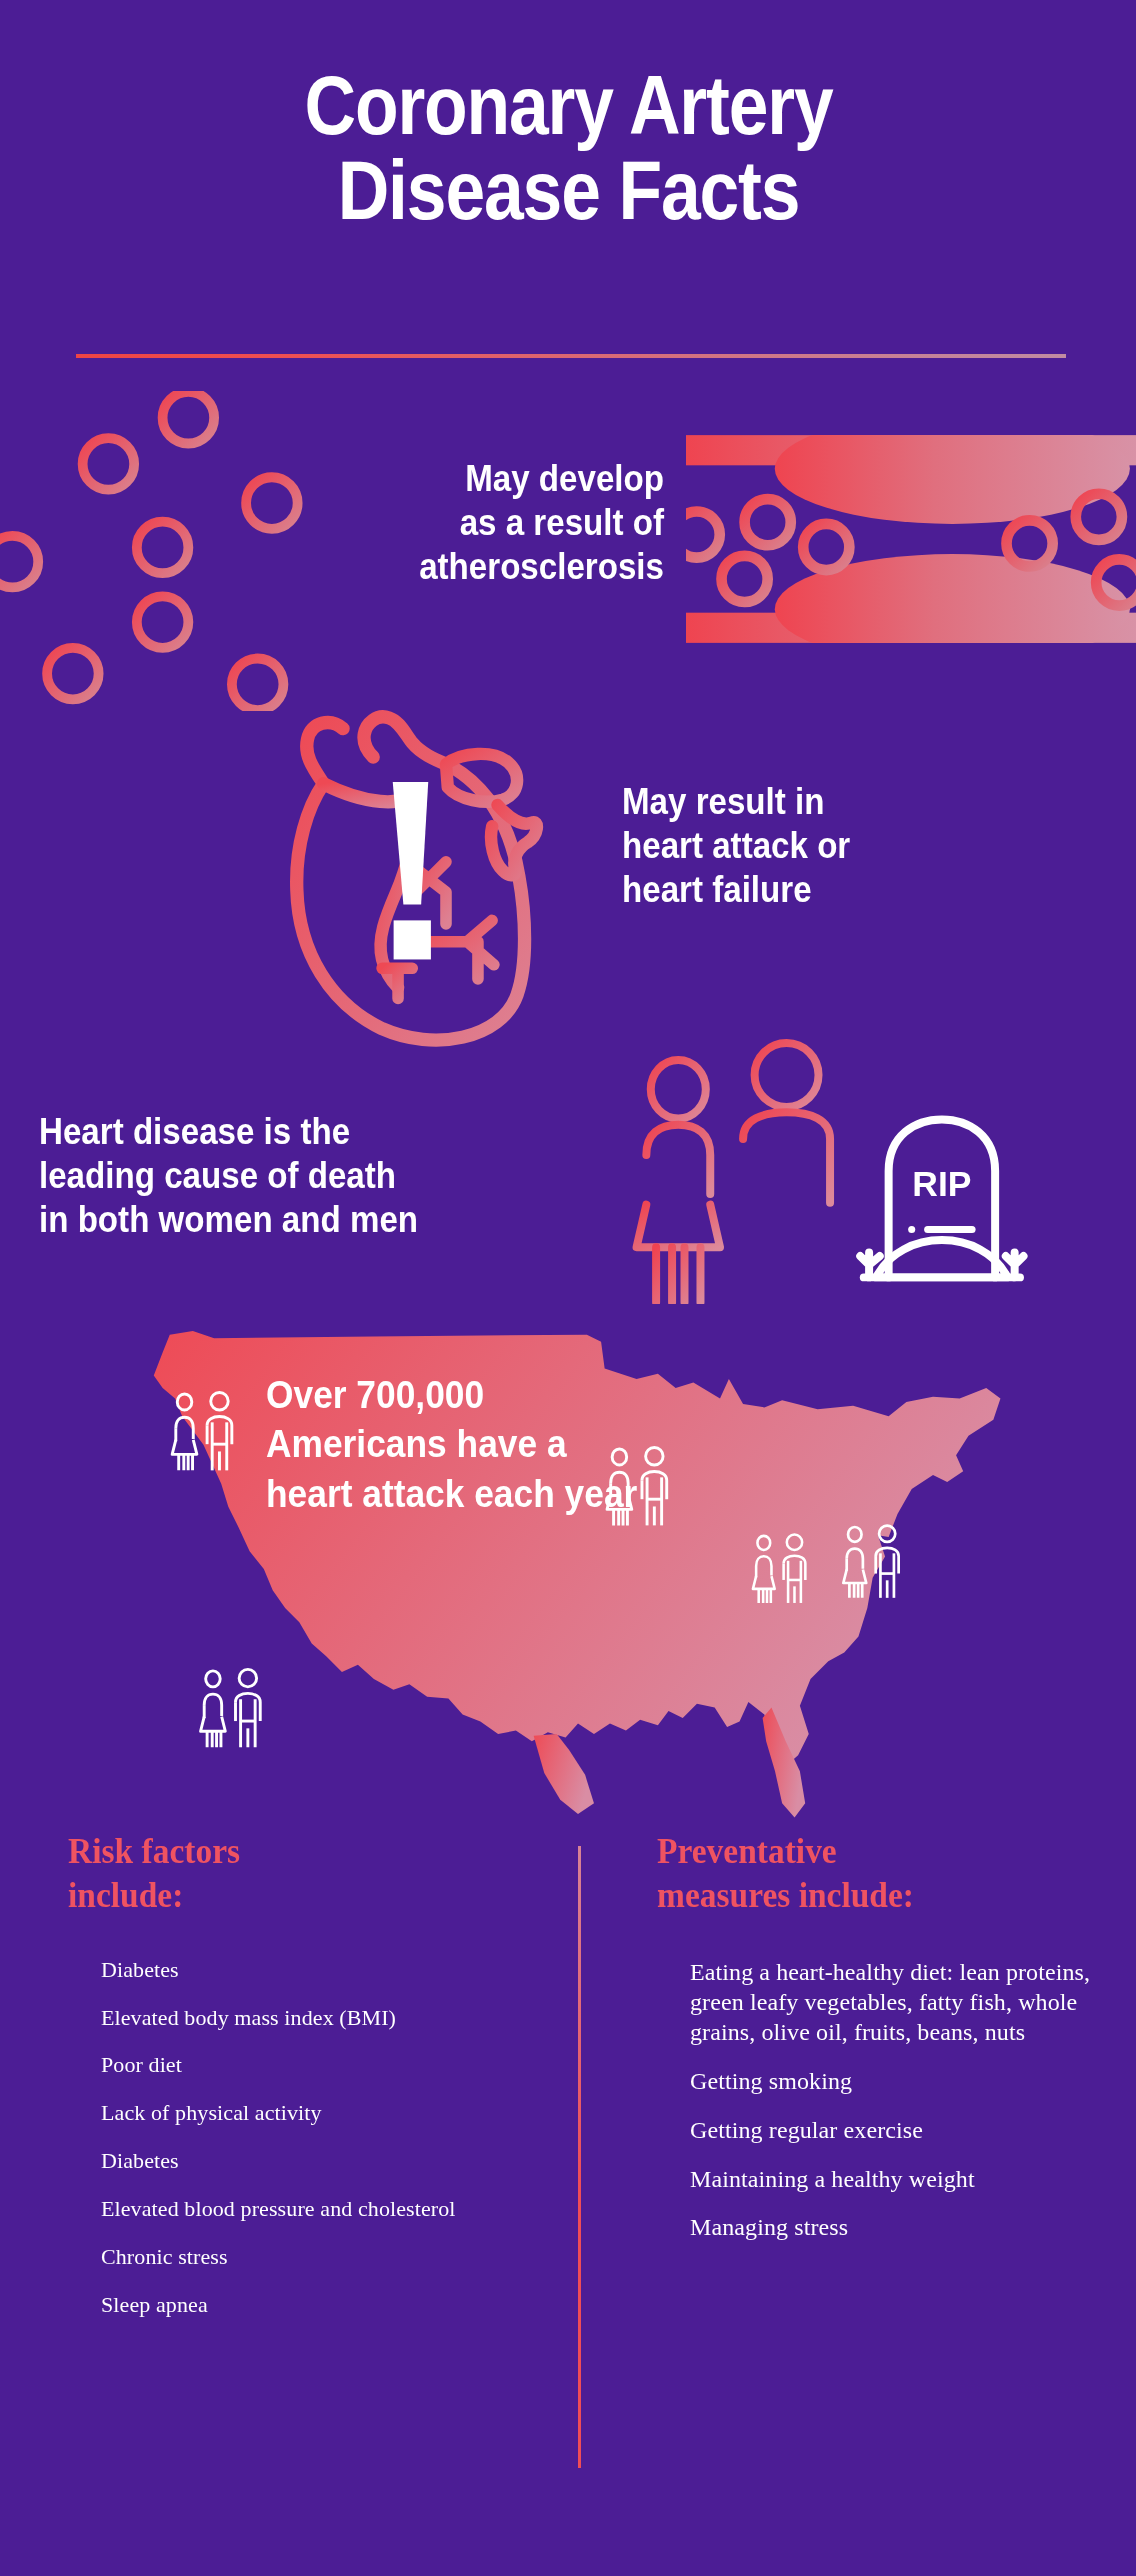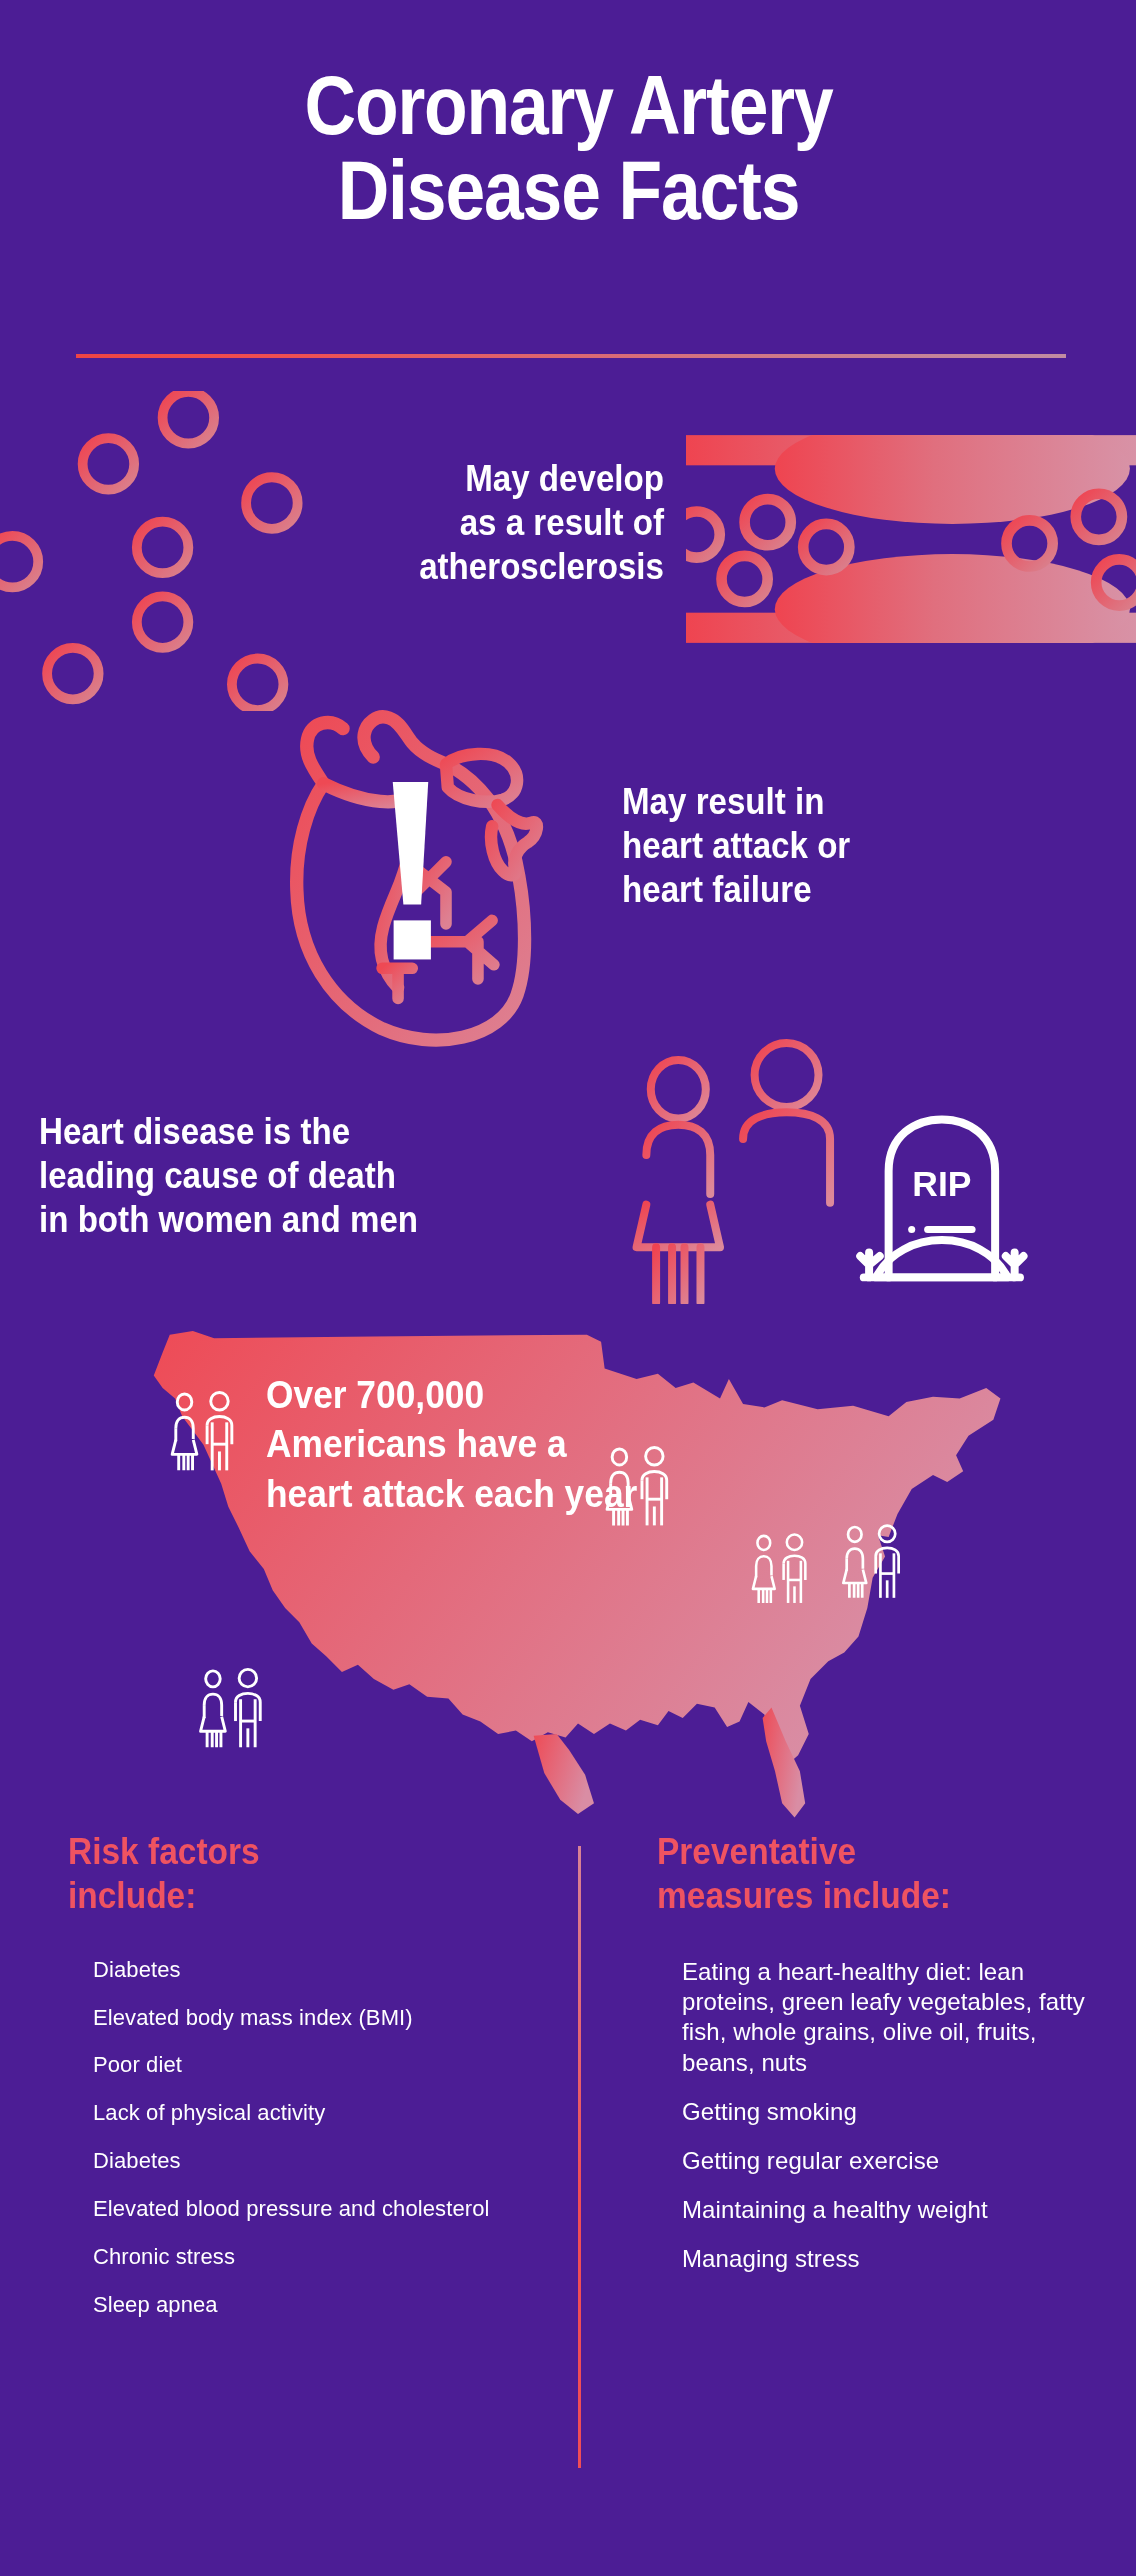--- a/index.html
+++ b/index.html
@@ -100,34 +100,34 @@
     z-index: 5;
   }
 
   
   .col-divider {
     position: absolute;
     left: 578px; top: 1846px;
     width: 2.7px; height: 622px;
     background: linear-gradient(180deg, #d88396 0%, #ef4d56 55%, #ef4d56 100%);
   }
-  .col { position: absolute; top: 1830px; }
+  .col { position: absolute; top: 1830px; font-family: Liberation Serif, serif; }
   .col-left  { left: 68px;  width: 480px; }
   .col-right { left: 657px; width: 444px; }
   .col-head {
     font-weight: 700;
     font-size: 36px;
     line-height: 1.22;
     color: #ef5361;
     transform: scaleX(0.93);
     transform-origin: left center;
     white-space: pre-line;
     margin-bottom: 39px;
   }
-  .col-list { list-style: none; margin: 0; padding: 0 0 0 25px; }
+  .col-list { list-style: none; margin: 8px; padding: 0 0 0 25px; }
   .col-list li {
     font-weight: 400;
     font-size: 22px;
     line-height: 1.22;
     color: #ffffff;
     margin-bottom: 21px;
     letter-spacing: 0.1px;
   }
   .col-right .col-list li { font-size: 24px; margin-bottom: 19.5px; }
   .col-right .col-list li:first-child { line-height: 1.26; }

